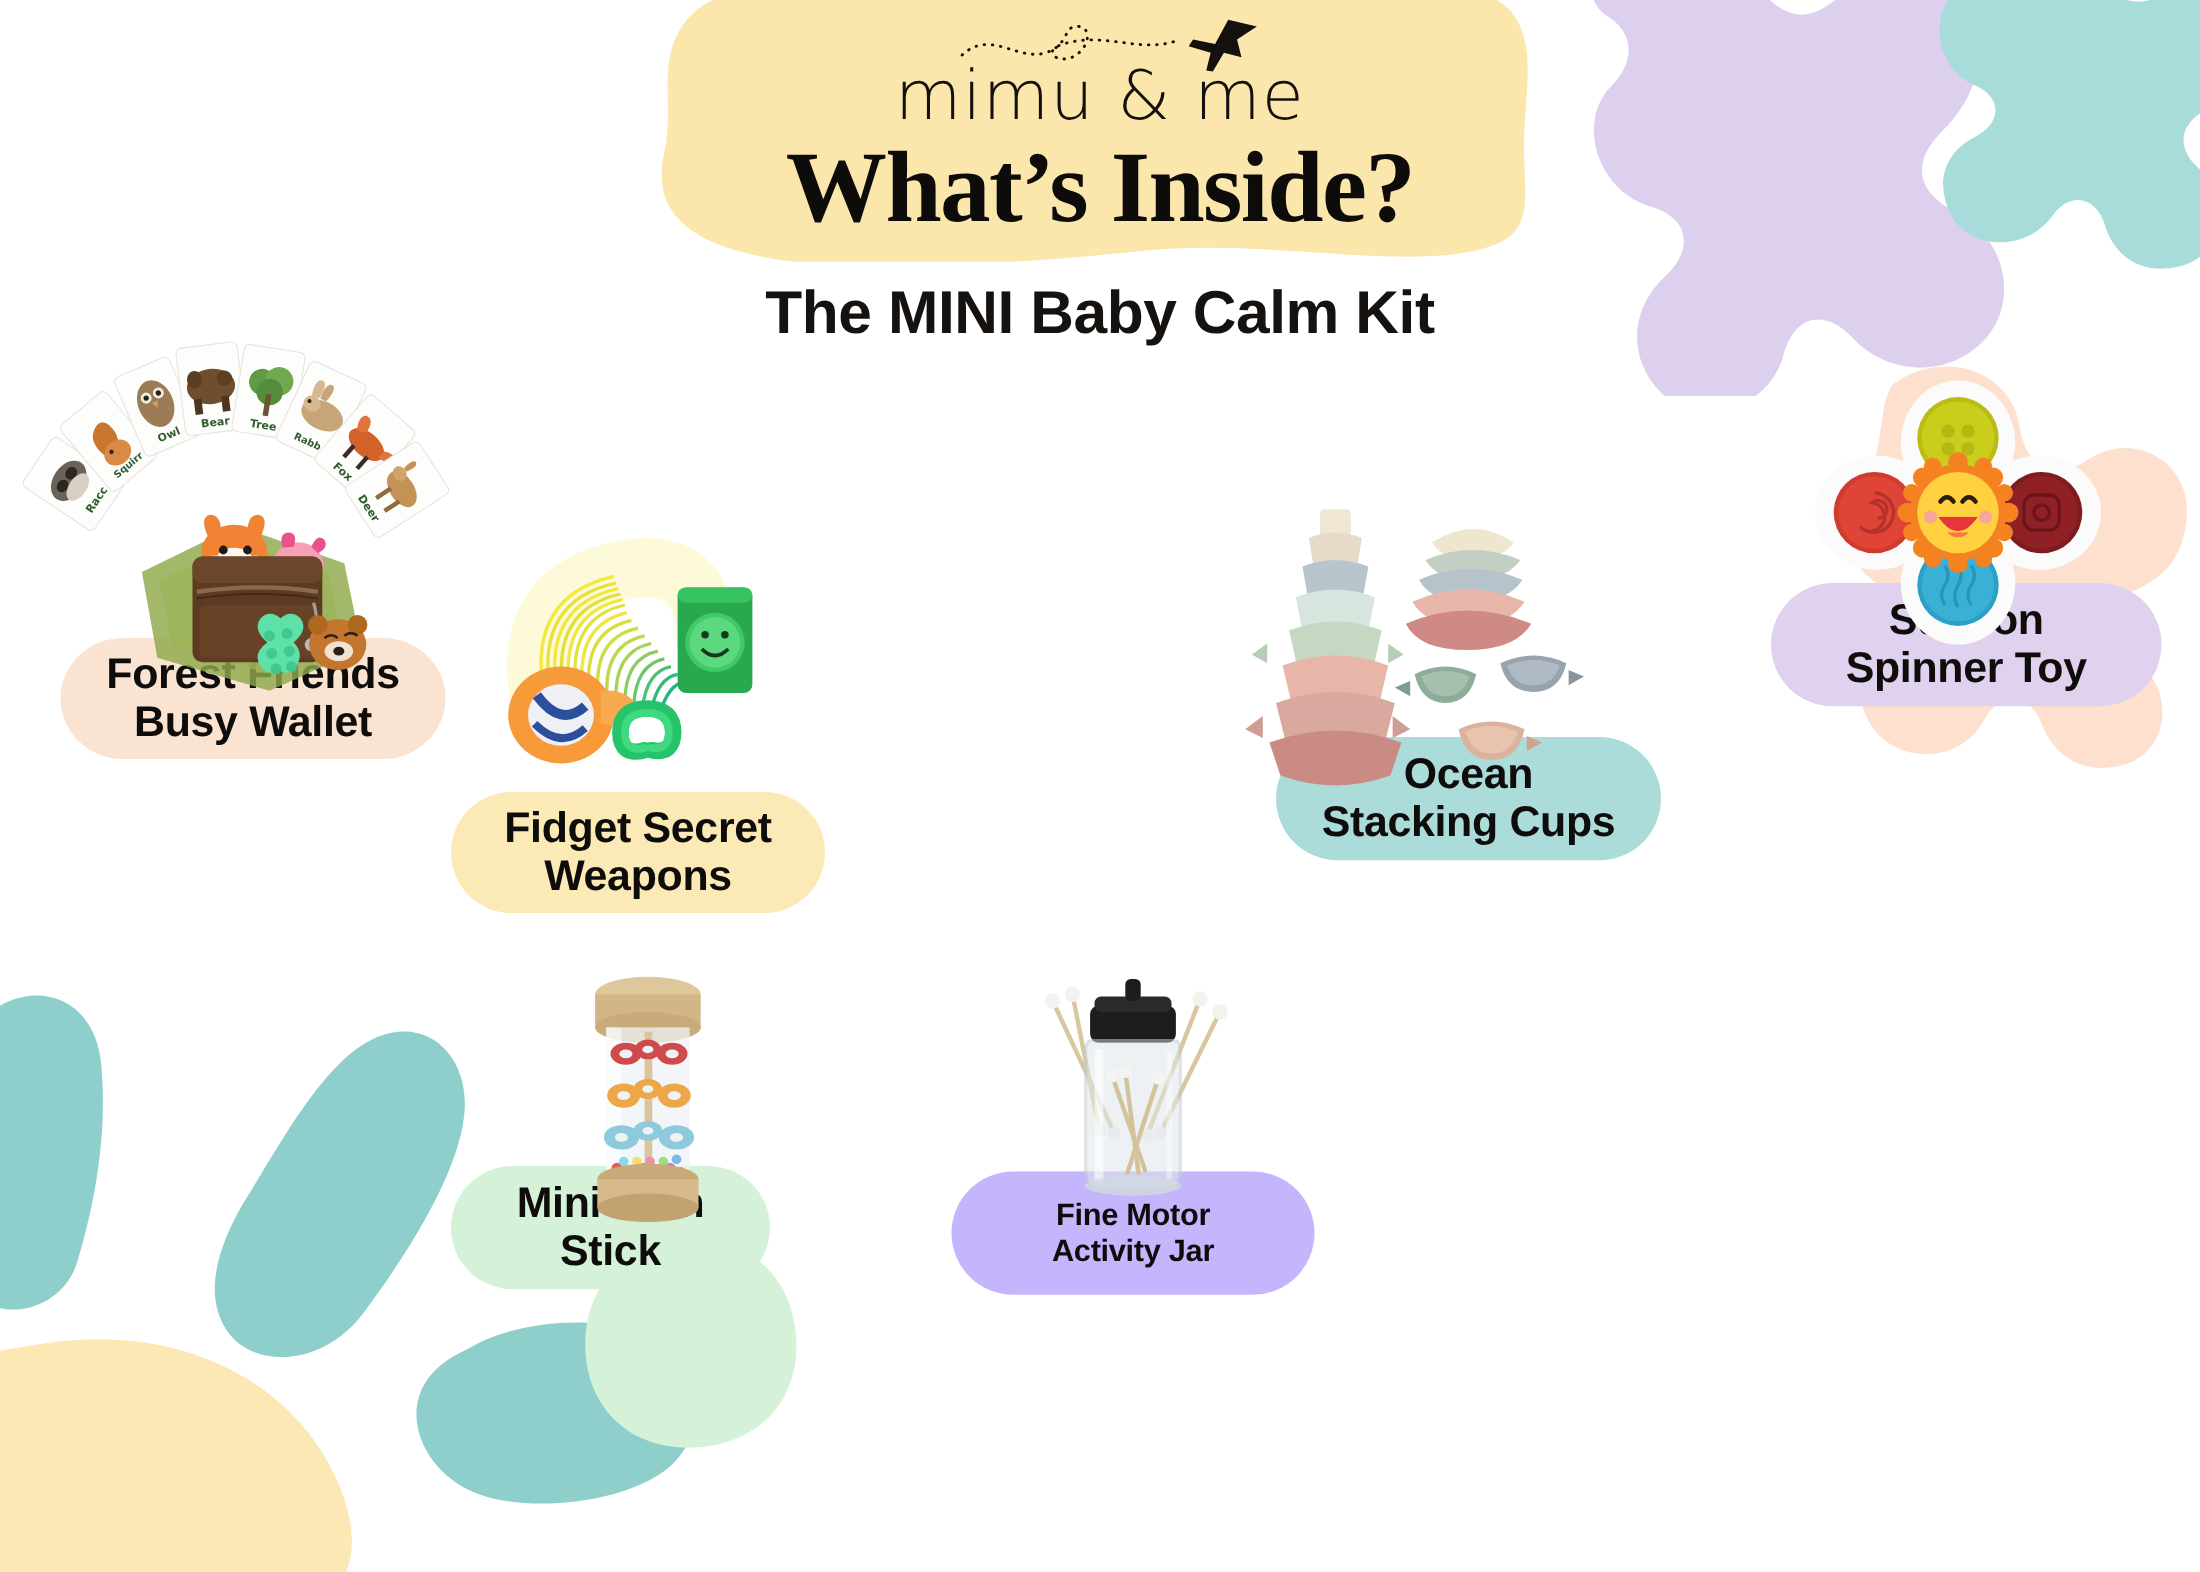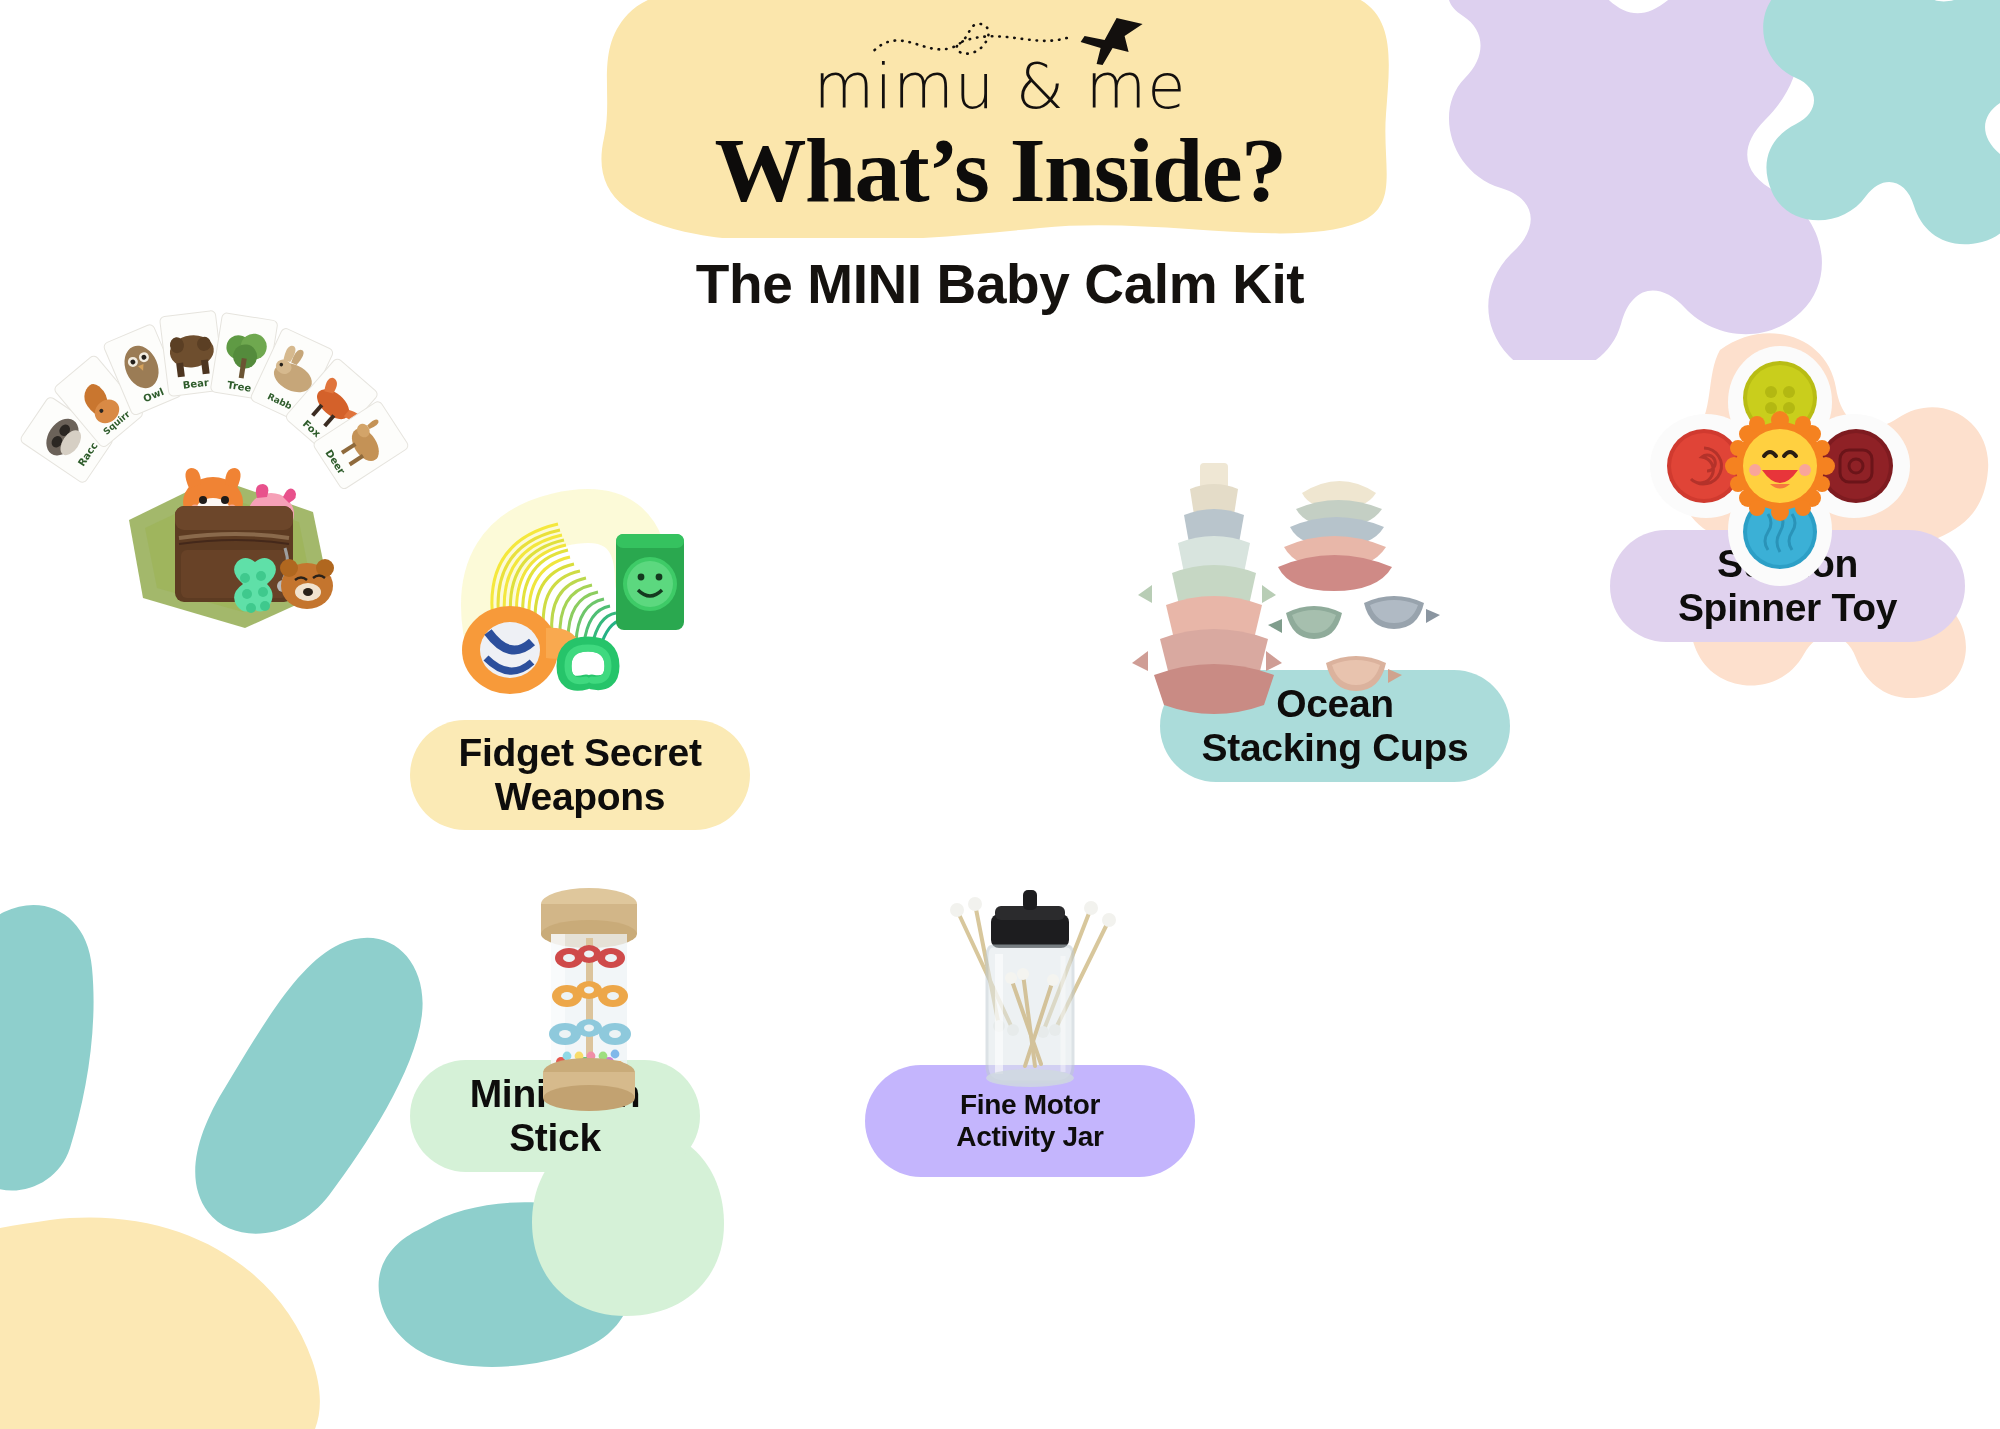--- a/index.html
+++ b/index.html
@@ -284,20 +284,25 @@
             <circle cx="194" cy="148" r="9" fill="#b0671f"></circle>
             <circle cx="230" cy="148" r="9" fill="#b0671f"></circle>
             <ellipse cx="213" cy="172" rx="13" ry="9" fill="#f1e3cf"></ellipse>
             <path d="M200 160 q6 -5 12 0" stroke="#2a2119" stroke-width="2.4" fill="none"></path>
             <path d="M218 158 q6 -5 12 0" stroke="#2a2119" stroke-width="2.4" fill="none"></path>
             <ellipse cx="213" cy="172" rx="5" ry="4" fill="#2a2119"></ellipse>
           </g>
         </svg>
       </div>
 
+      <div class="pill" style="left:0px; top:270px; width:350px; height:110px; background:#fae3d1;
+                  border-radius:58px 58px 58px 58px / 56px 56px 56px 56px; font-size:39px;">
+        <span class="pill-label">Forest Friends
+Busy Wallet</span>
+      </div>
     </div>
 
     <div class="card" style="left:1150px; top:455px; width:370px; height:400px;">
 
       <div class="art" style="left:0px; top:0px; width:370px; height:290px;">
         <svg width="370" height="290" viewBox="0 0 370 290">
 
           <g>
             <rect x="50" y="8" width="28" height="26" rx="4" fill="#efe7d4"></rect>
             <path d="M40 34 q24 -10 48 0 l-4 26 q-20 8 -40 0 z" fill="#e4dcc8"></path>

